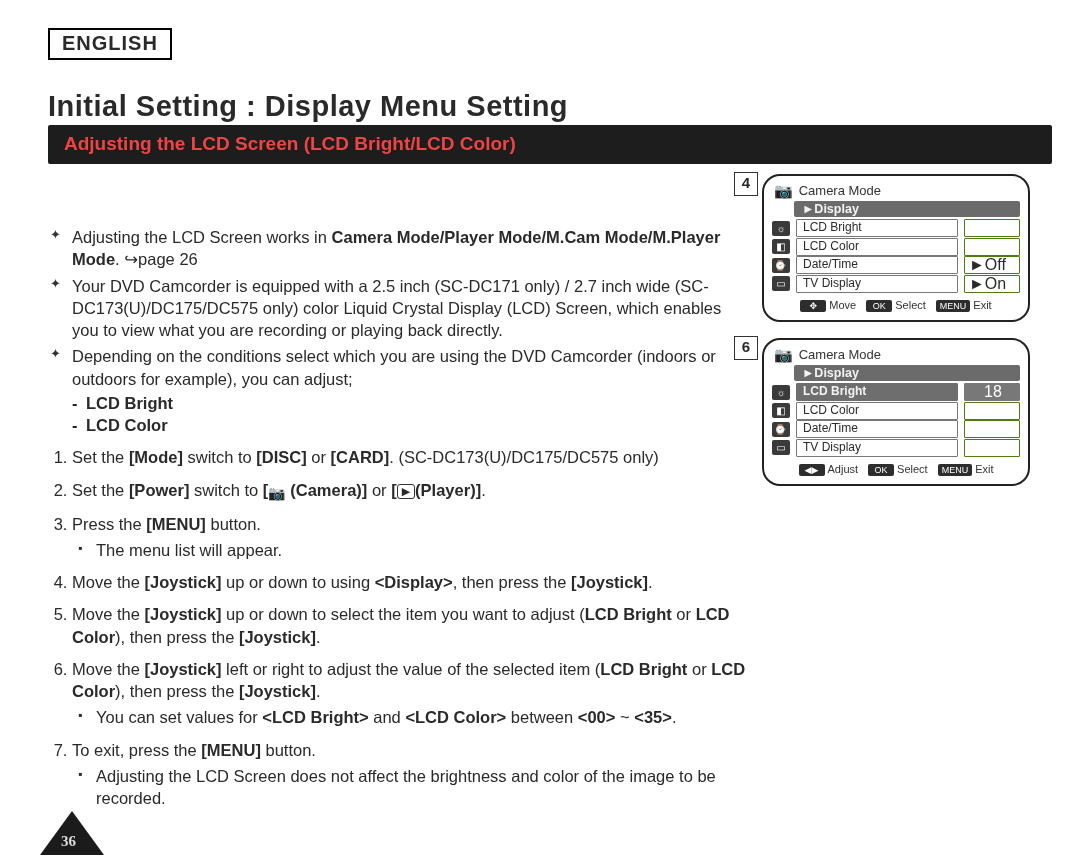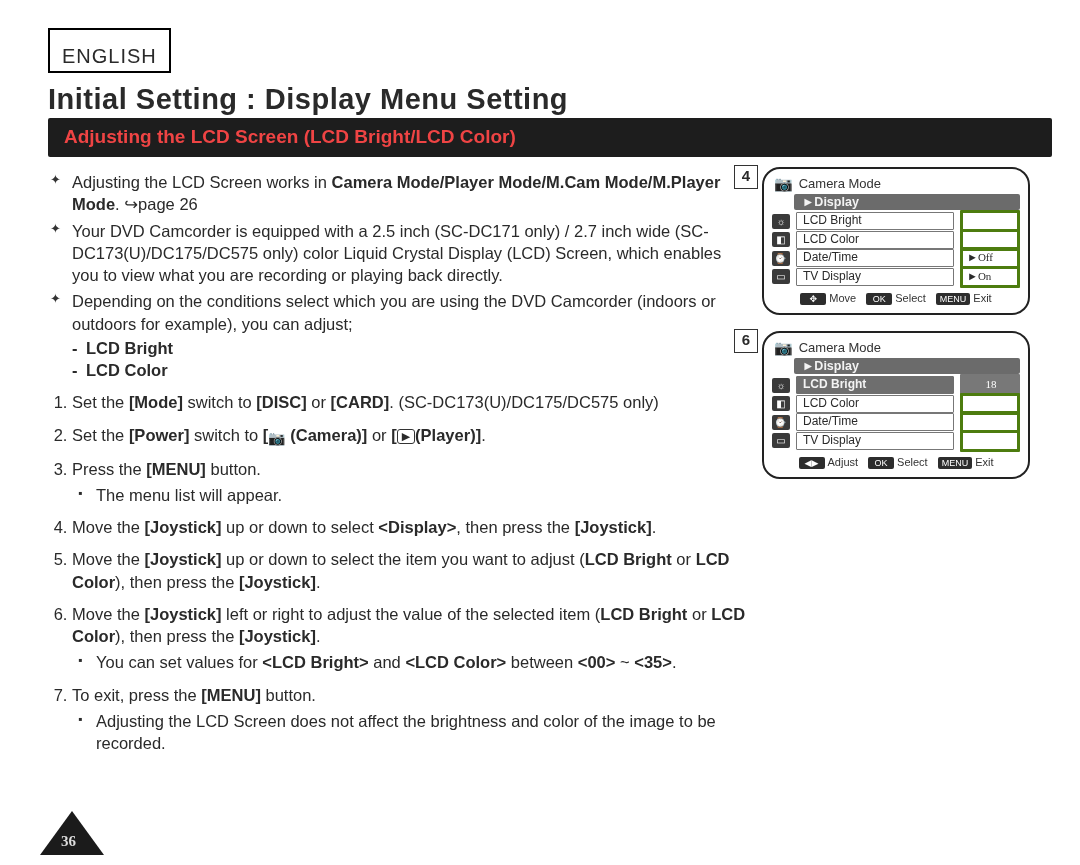--- a/index.html
+++ b/index.html
@@ -9,25 +9,25 @@
     background:#fff;
     font-family:Arial,Helvetica,sans-serif;
     color:var(--ink);
     position:relative;
     box-sizing:border-box;
     padding:28px 28px 14px 48px;
   }
   .lang-box{
     display:inline-block;
     border:2px solid #000;
-    font-weight:400;
+    font-weight:700;
     font-size:20px;
     letter-spacing:1px;
-    padding:15px 12px 3px 12px;
-    margin-bottom:6px;
+    padding:2px 12px 3px 12px;
+    margin-bottom:26px;
   }
   h1.page-title{
     font-size:29px;
     font-weight:900;
     margin:4px 0 2px 0;
     letter-spacing:.5px;
   }
   .black-bar{
     background:#1d1d1d;
     color:#ef4444;
@@ -35,21 +35,21 @@
     font-size:19px;
     padding:8px 16px 9px 16px;
     margin:0 0 10px 0;
     border-radius:2px;
   }
   .content{
     display:flex;
     gap:12px;
     align-items:flex-start;
   }
-  .col-left{flex:1 1 auto; font-size:16.5px; line-height:1.35;}
+  .col-left{flex:1 1 auto; font-size:16.5px; line-height:1.35;margin-top:48px;}
   .col-right{flex:0 0 290px;}
   ul.diamonds{list-style:none;padding:0 0 0 2px;margin:0 0 8px 0;}
   ul.diamonds>li{position:relative;padding-left:22px;margin:4px 0;}
   ul.diamonds>li::before{content:"✦";position:absolute;left:0;top:0;font-size:13px;color:#333;}
   ul.sub-dash{list-style:none;padding:0;margin:2px 0 0 0;}
   ul.sub-dash>li{position:relative;padding-left:14px;font-weight:700;}
   ul.sub-dash>li::before{content:"-";position:absolute;left:0;font-weight:700;}
   ol.steps{padding-left:24px;margin:6px 0 0 0;}
   ol.steps>li{margin:10px 0;}
   ul.bullets{list-style:none;padding:0 0 0 6px;margin:4px 0 0 0;}
@@ -96,24 +96,23 @@
   }
   .lcd-row .label{
     flex:1 1 auto;border:1px solid #777;padding:0 6px;
     height:16px;line-height:15px;background:#fff;border-radius:1px;
     font-size:12px;white-space:nowrap;
   }
   .lcd-row.sel .label{
     background:#6e6e6e;color:#f3f3f3;border-color:#6e6e6e;font-weight:700;
   }
   .lcd-row .val{
-    width:48px;border:3px solid #4d7c0f;height:16px;line-height:15px;
-    font-size:11px;text-align:left;padding:0 2px 0 4px;border-radius:1px;
+    width:48px;border:1px solid #4d7c0f;height:16px;line-height:15px;
+    font-size:16px;text-align:left;padding:0 2px 0 4px;border-radius:1px;
     white-space:nowrap;
-    font-family:Liberation Serif, serif;
   }
   .lcd-row .val.sel{
     background:#787878;color:#fff;border-color:#787878;text-align:center;
   }
   .lcd-foot{
     display:flex;justify-content:center;gap:10px;
     font-size:11px;color:#333;margin-top:6px;
   }
   .lcd-foot .kb{
     background:#2d2d2d;color:#fff;border-radius:2px;
@@ -166,21 +165,21 @@
       <li>
         <span>Set the </span><b>[Power]</b><span> switch to </span><b>[</b><span class="icon-glyph ic-camera">📷</span><b> (Camera)]</b><span> or </span><b>[</b><span class="ic-player">▶</span><b>(Player)]</b><span>.</span>
       </li>
       <li>
         <span>Press the </span><b>[MENU]</b><span> button.</span>
         <ul class="bullets">
           <li>The menu list will appear.</li>
         </ul>
       </li>
       <li>
-        <span>Move the </span><b>[Joystick]</b><span> up or down to select </span><b>&lt;Display&gt;</b><span>, then press the </span><b>[Joystick]</b><span>.</span>
+        <span>Move the </span><b>[Joystick]</b><span> up or down to using </span><b>&lt;Display&gt;</b><span>, then press the </span><b>[Joystick]</b><span>.</span>
       </li>
       <li>
         <span>Move the </span><b>[Joystick]</b><span> up or down to select the item you want to adjust (</span><b>LCD Bright</b><span> or </span><b>LCD Color</b><span>), then press the </span><b>[Joystick]</b><span>.</span>
       </li>
       <li>
         <span>Move the </span><b>[Joystick]</b><span> left or right to adjust the value of the selected item (</span><b>LCD Bright</b><span> or </span><b>LCD Color</b><span>), then press the </span><b>[Joystick]</b><span>.</span>
         <ul class="bullets">
           <li>
             <span>You can set values for </span><b>&lt;LCD Bright&gt;</b><span> and </span><b>&lt;LCD Color&gt;</b><span> between </span><b>&lt;00&gt;</b><span> ~ </span><b>&lt;35&gt;</b><span>.</span>
           </li>

